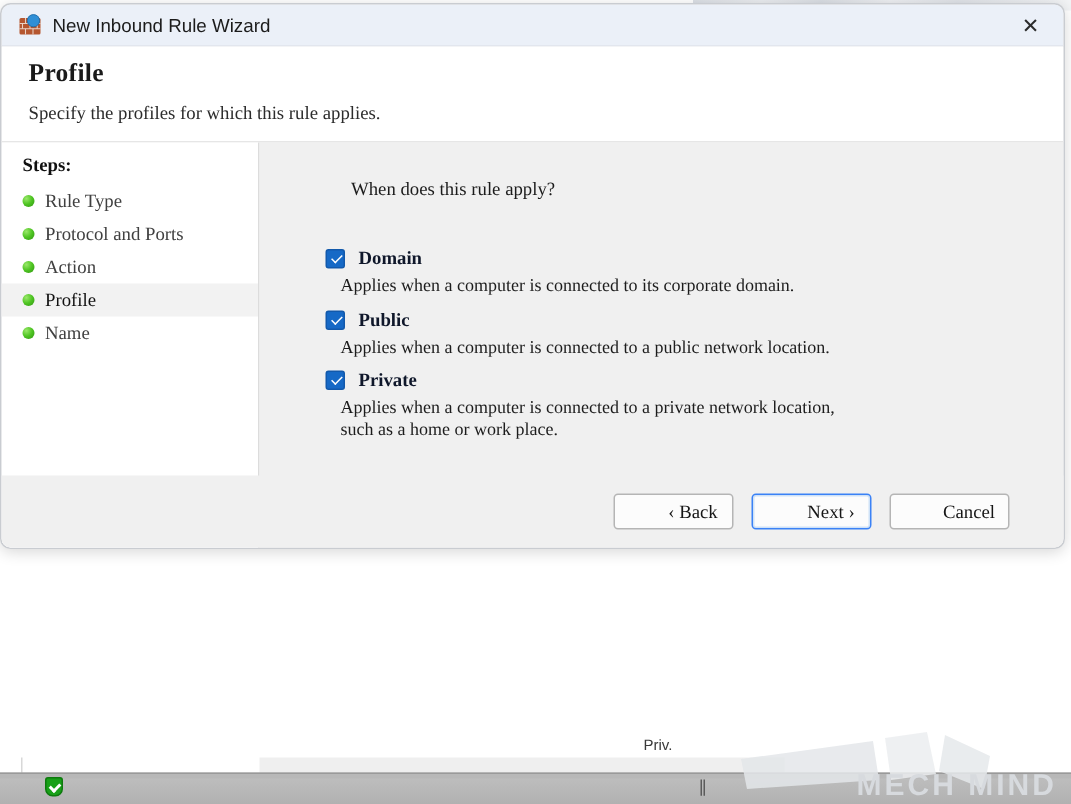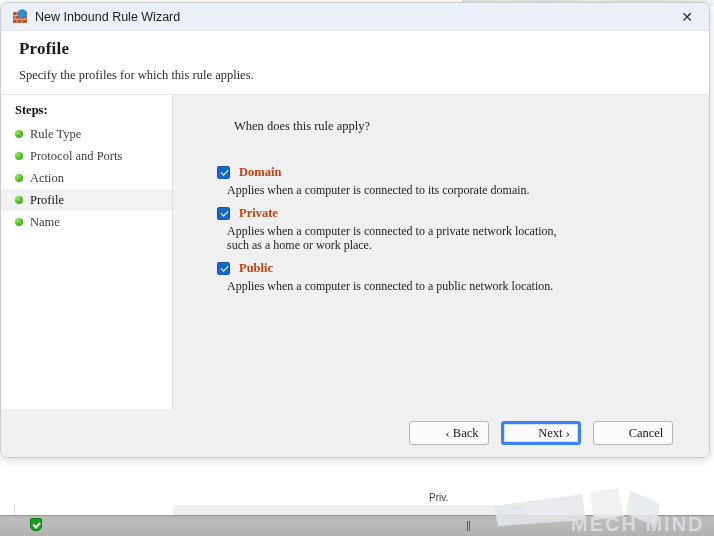--- a/index.html
+++ b/index.html
@@ -112,21 +112,21 @@
     width: 224px; height: 46px;
     z-index: 39;
     pointer-events: none;
     opacity: .85;
   }
 
   
   #dialog {
     position: absolute;
     left: 0; top: 2px;
-    width: 710px; height: 456px;
+    width: 710px; height: 364px;
     background: #f0f0f0;
     border: 1px solid #c9ccd1;
     border-radius: 7px;
     box-shadow: 0 2px 10px rgba(0,0,0,.16);
     overflow: hidden;
     z-index: 20;
   }
 
   
   #titlebar {
@@ -257,21 +257,21 @@
     left: 2.5px; top: 3px;
     width: 5.5px; height: 2.5px;
     border-left: 1.6px solid #ffffff;
     border-bottom: 1.6px solid #ffffff;
     transform: rotate(-45deg);
   }
   .opt-name {
     font-family: "Liberation Serif", serif;
     font-size: 12.5px;
     font-weight: 700;
-    color: #c2410c;
+    color: #0f172a;
   }
   .opt-desc {
     font-family: "Liberation Serif", serif;
     font-size: 12px;
     color: #1c1c1c;
     margin: 3px 0 0 10px;
     line-height: 1.22;
     white-space: pre-line;
   }
 
@@ -295,21 +295,21 @@
     font-family: "Liberation Serif", serif;
     font-size: 12.5px;
     color: #161616;
     display: flex;
     align-items: center;
     justify-content: center;
     cursor: pointer;
     padding-left: 26px;
   }
   .btn.focused {
-    border: 3px solid #3b82f6;
+    border: 1px solid #3b82f6;
     box-shadow: 0 0 0 1px #cfe2f7 inset;
   }
 </style>
 </head>
 <body>
 
 <div id="desktop">
   <div id="bg-top-strip"></div>
 
   <div id="bg-white-panel"></div>
@@ -403,33 +403,33 @@
         <div class="opt-head">
           <span class="cbx"></span>
           <span class="opt-name">Domain</span>
         </div>
         <div class="opt-desc">Applies when a computer is connected to its corporate domain.</div>
       </div>
 
       <div class="opt">
         <div class="opt-head">
           <span class="cbx"></span>
+          <span class="opt-name">Public</span>
+        </div>
+        <div class="opt-desc">Applies when a computer is connected to a public network location.</div>
+      </div>
+
+      <div class="opt">
+        <div class="opt-head">
+          <span class="cbx"></span>
           <span class="opt-name">Private</span>
         </div>
         <div class="opt-desc">Applies when a computer is connected to a private network location,
 such as a home or work place.</div>
       </div>
-
-      <div class="opt">
-        <div class="opt-head">
-          <span class="cbx"></span>
-          <span class="opt-name">Public</span>
-        </div>
-        <div class="opt-desc">Applies when a computer is connected to a public network location.</div>
-      </div>
     </div>
   </div>
 
   <div id="footer">
     <div class="btn">‹  Back</div>
     <div class="btn focused">Next  ›</div>
     <div class="btn">Cancel</div>
   </div>
 
 </div>

